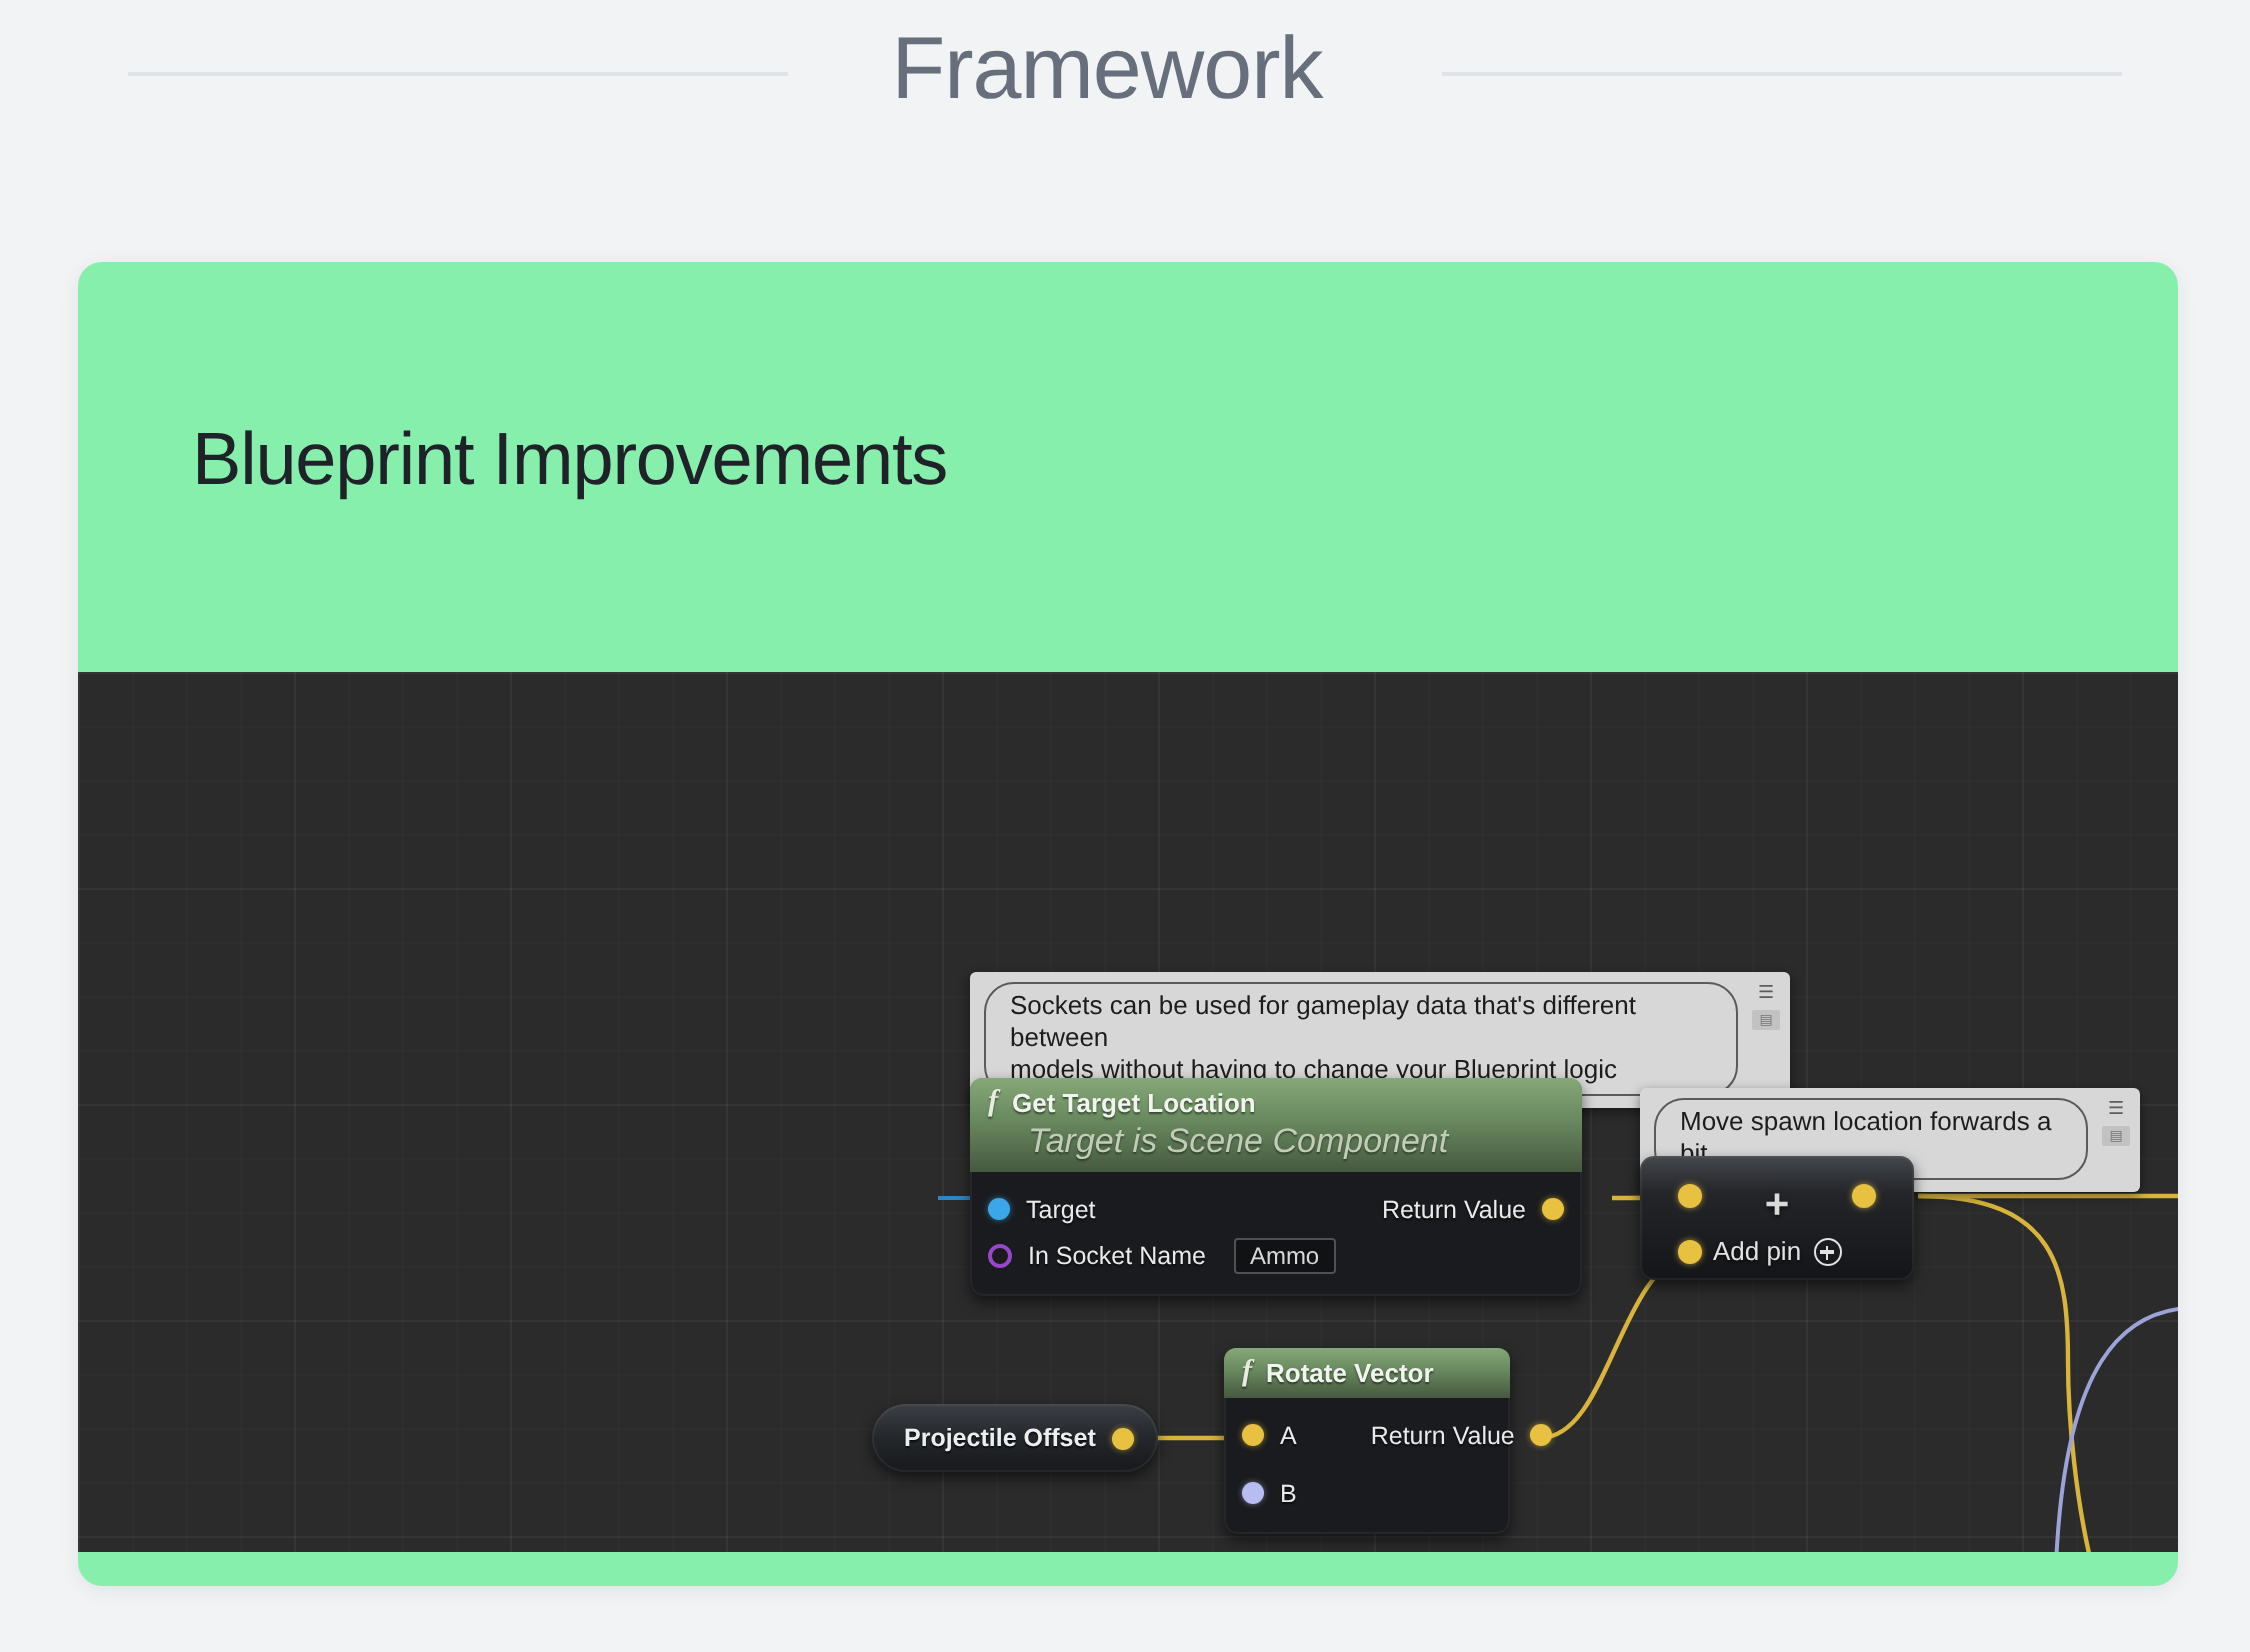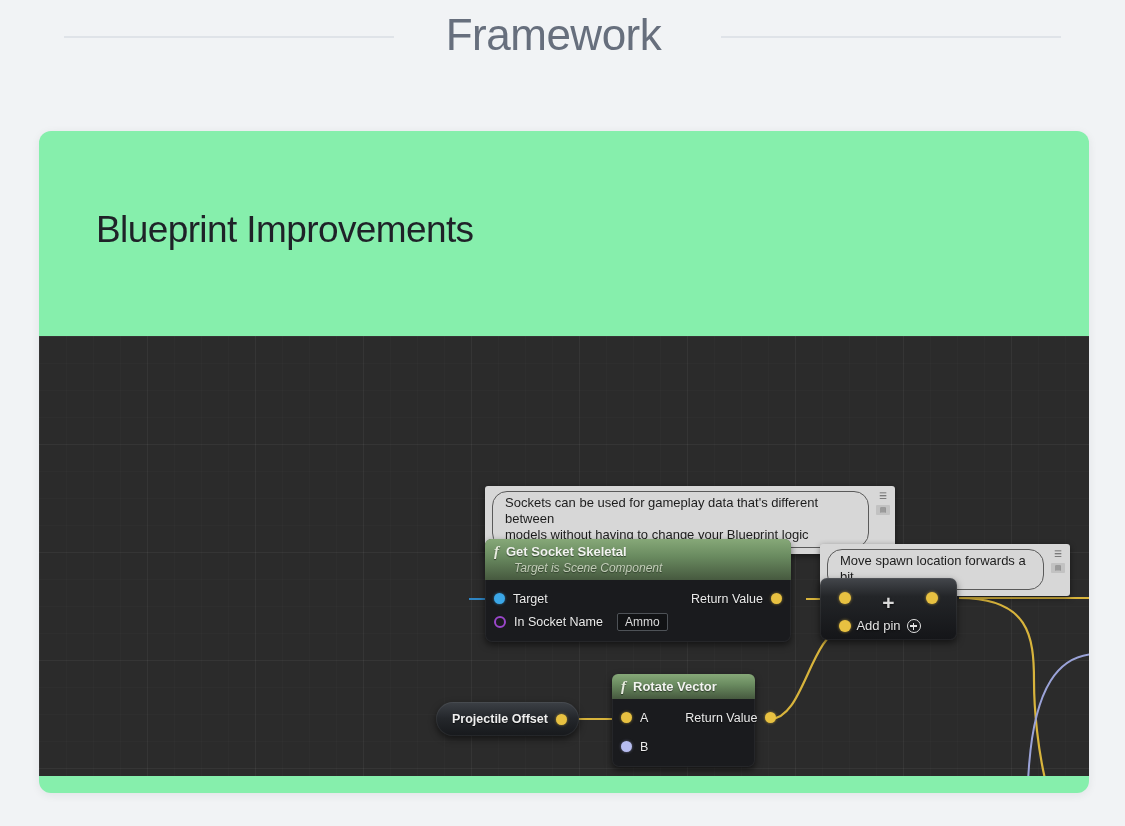--- a/index.html
+++ b/index.html
@@ -67,21 +67,21 @@
     background:linear-gradient(to bottom,#86a878 0%,#6a8b60 42%,#46593f 100%);
     padding:4px 9px 5px 9px;
   }
   .node-head .ttl{
     font-size:13px; font-weight:bold; color:#f2f4f0;
     text-shadow:0 1px 1px rgba(0,0,0,.5);
     display:flex; align-items:center; gap:7px;
   }
   .fglyph{ font-style:italic; font-family:"Liberation Serif", serif; font-size:15px; color:#e7ecdf; font-weight:bold;}
   .node-head .sub{
-    font-size:12px; font-style:italic; color:#c2cdb8;
+    font-size:17px; font-style:italic; color:#c2cdb8;
     margin-left:20px; margin-top:1px;
     text-shadow:0 1px 1px rgba(0,0,0,.4);
   }
   .node-body{ padding:7px 9px 9px 9px; }
   .prow{ display:flex; align-items:center; justify-content:space-between; height:23px;gap:37px; }
   .pin-left{ display:flex; align-items:center; gap:8px; }
   .pin-right{ display:flex; align-items:center; gap:8px; }
 
   .pin{ width:11px; height:11px; border-radius:50%; flex:none; }
   .pin.blue  { background:#3ba7e8; box-shadow:0 0 3px rgba(59,167,232,.6); }
@@ -240,21 +240,21 @@
 
     <div class="pill" style="left:397px; top:366px;">
       <span>Projectile Offset</span>
       <span class="pin yel"></span>
     </div>
 
     <div class="node" style="left:446px; top:203px; width:306px;">
       <div class="node-head">
         <div class="ttl">
           <span class="fglyph">f</span>
-          <span>Get Socket Skeletal</span>
+          <span>Get Target Location</span>
         </div>
         <div class="sub">Target is Scene Component</div>
       </div>
       <div class="node-body">
         <div class="prow">
           <div class="pin-left">
             <span class="pin blue"></span>
             <span class="plabel">Target</span>
           </div>
           <div class="pin-right">

